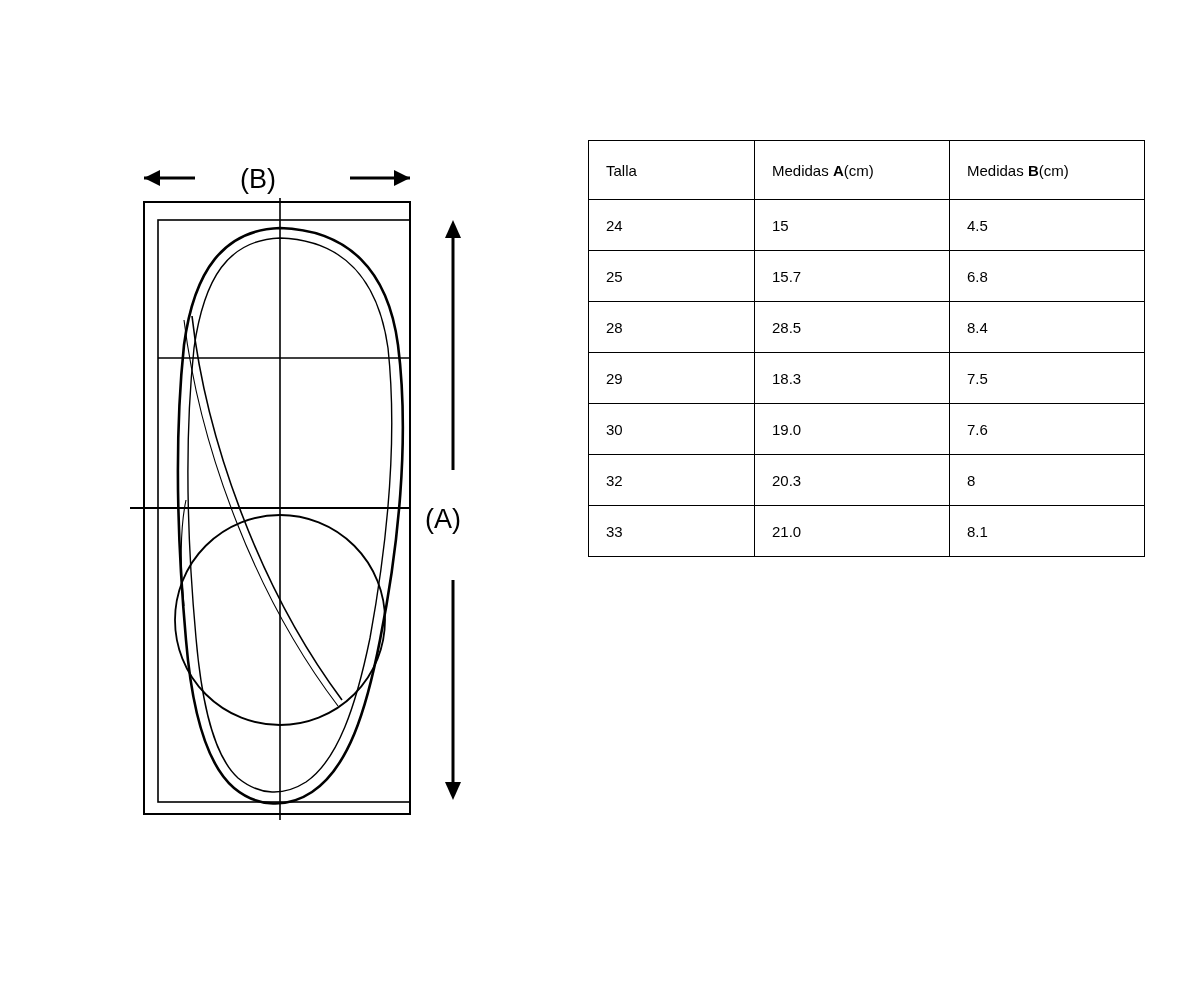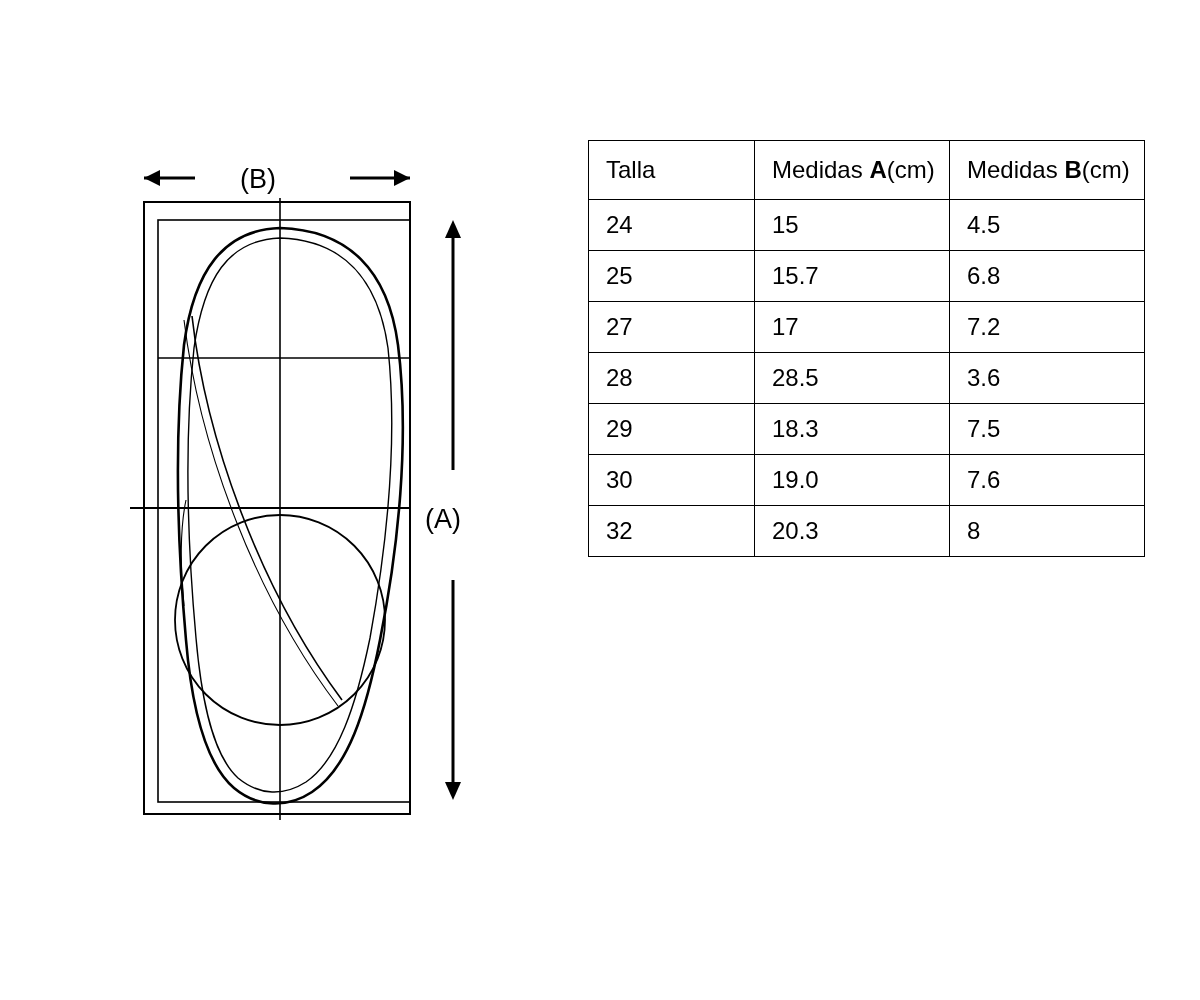--- a/index.html
+++ b/index.html
@@ -54,21 +54,21 @@
   table.size-table col.c-talla { width: 166px; }
   table.size-table col.c-a { width: 195px; }
   table.size-table col.c-b { width: 195px; }
   table.size-table th,
   table.size-table td {
     border: 1px solid #000000;
     text-align: left;
     vertical-align: middle;
     padding: 0 0 0 17px;
     height: 50px;
-    font-size: 24px;
+    font-size: 15px;
     font-weight: normal;
     font-family: "Liberation Sans", sans-serif;
     color: #000000;
     white-space: nowrap;
   }
   table.size-table thead th {
     height: 58px;
   }
   .hdr-bold {
     font-weight: bold;
@@ -144,41 +144,41 @@
           <td>24</td>
           <td>15</td>
           <td>4.5</td>
         </tr>
         <tr>
           <td>25</td>
           <td>15.7</td>
           <td>6.8</td>
         </tr>
         <tr>
-          <td>27</td>
-          <td>17</td>
-          <td>7.2</td>
-        </tr>
-        <tr>
           <td>28</td>
           <td>28.5</td>
-          <td>3.6</td>
+          <td>8.4</td>
         </tr>
         <tr>
           <td>29</td>
           <td>18.3</td>
           <td>7.5</td>
         </tr>
         <tr>
           <td>30</td>
           <td>19.0</td>
           <td>7.6</td>
         </tr>
         <tr>
           <td>32</td>
           <td>20.3</td>
           <td>8</td>
         </tr>
+        <tr>
+          <td>33</td>
+          <td>21.0</td>
+          <td>8.1</td>
+        </tr>
       </tbody>
     </table>
   </div>
 
 </div>
 
 </body></html>

